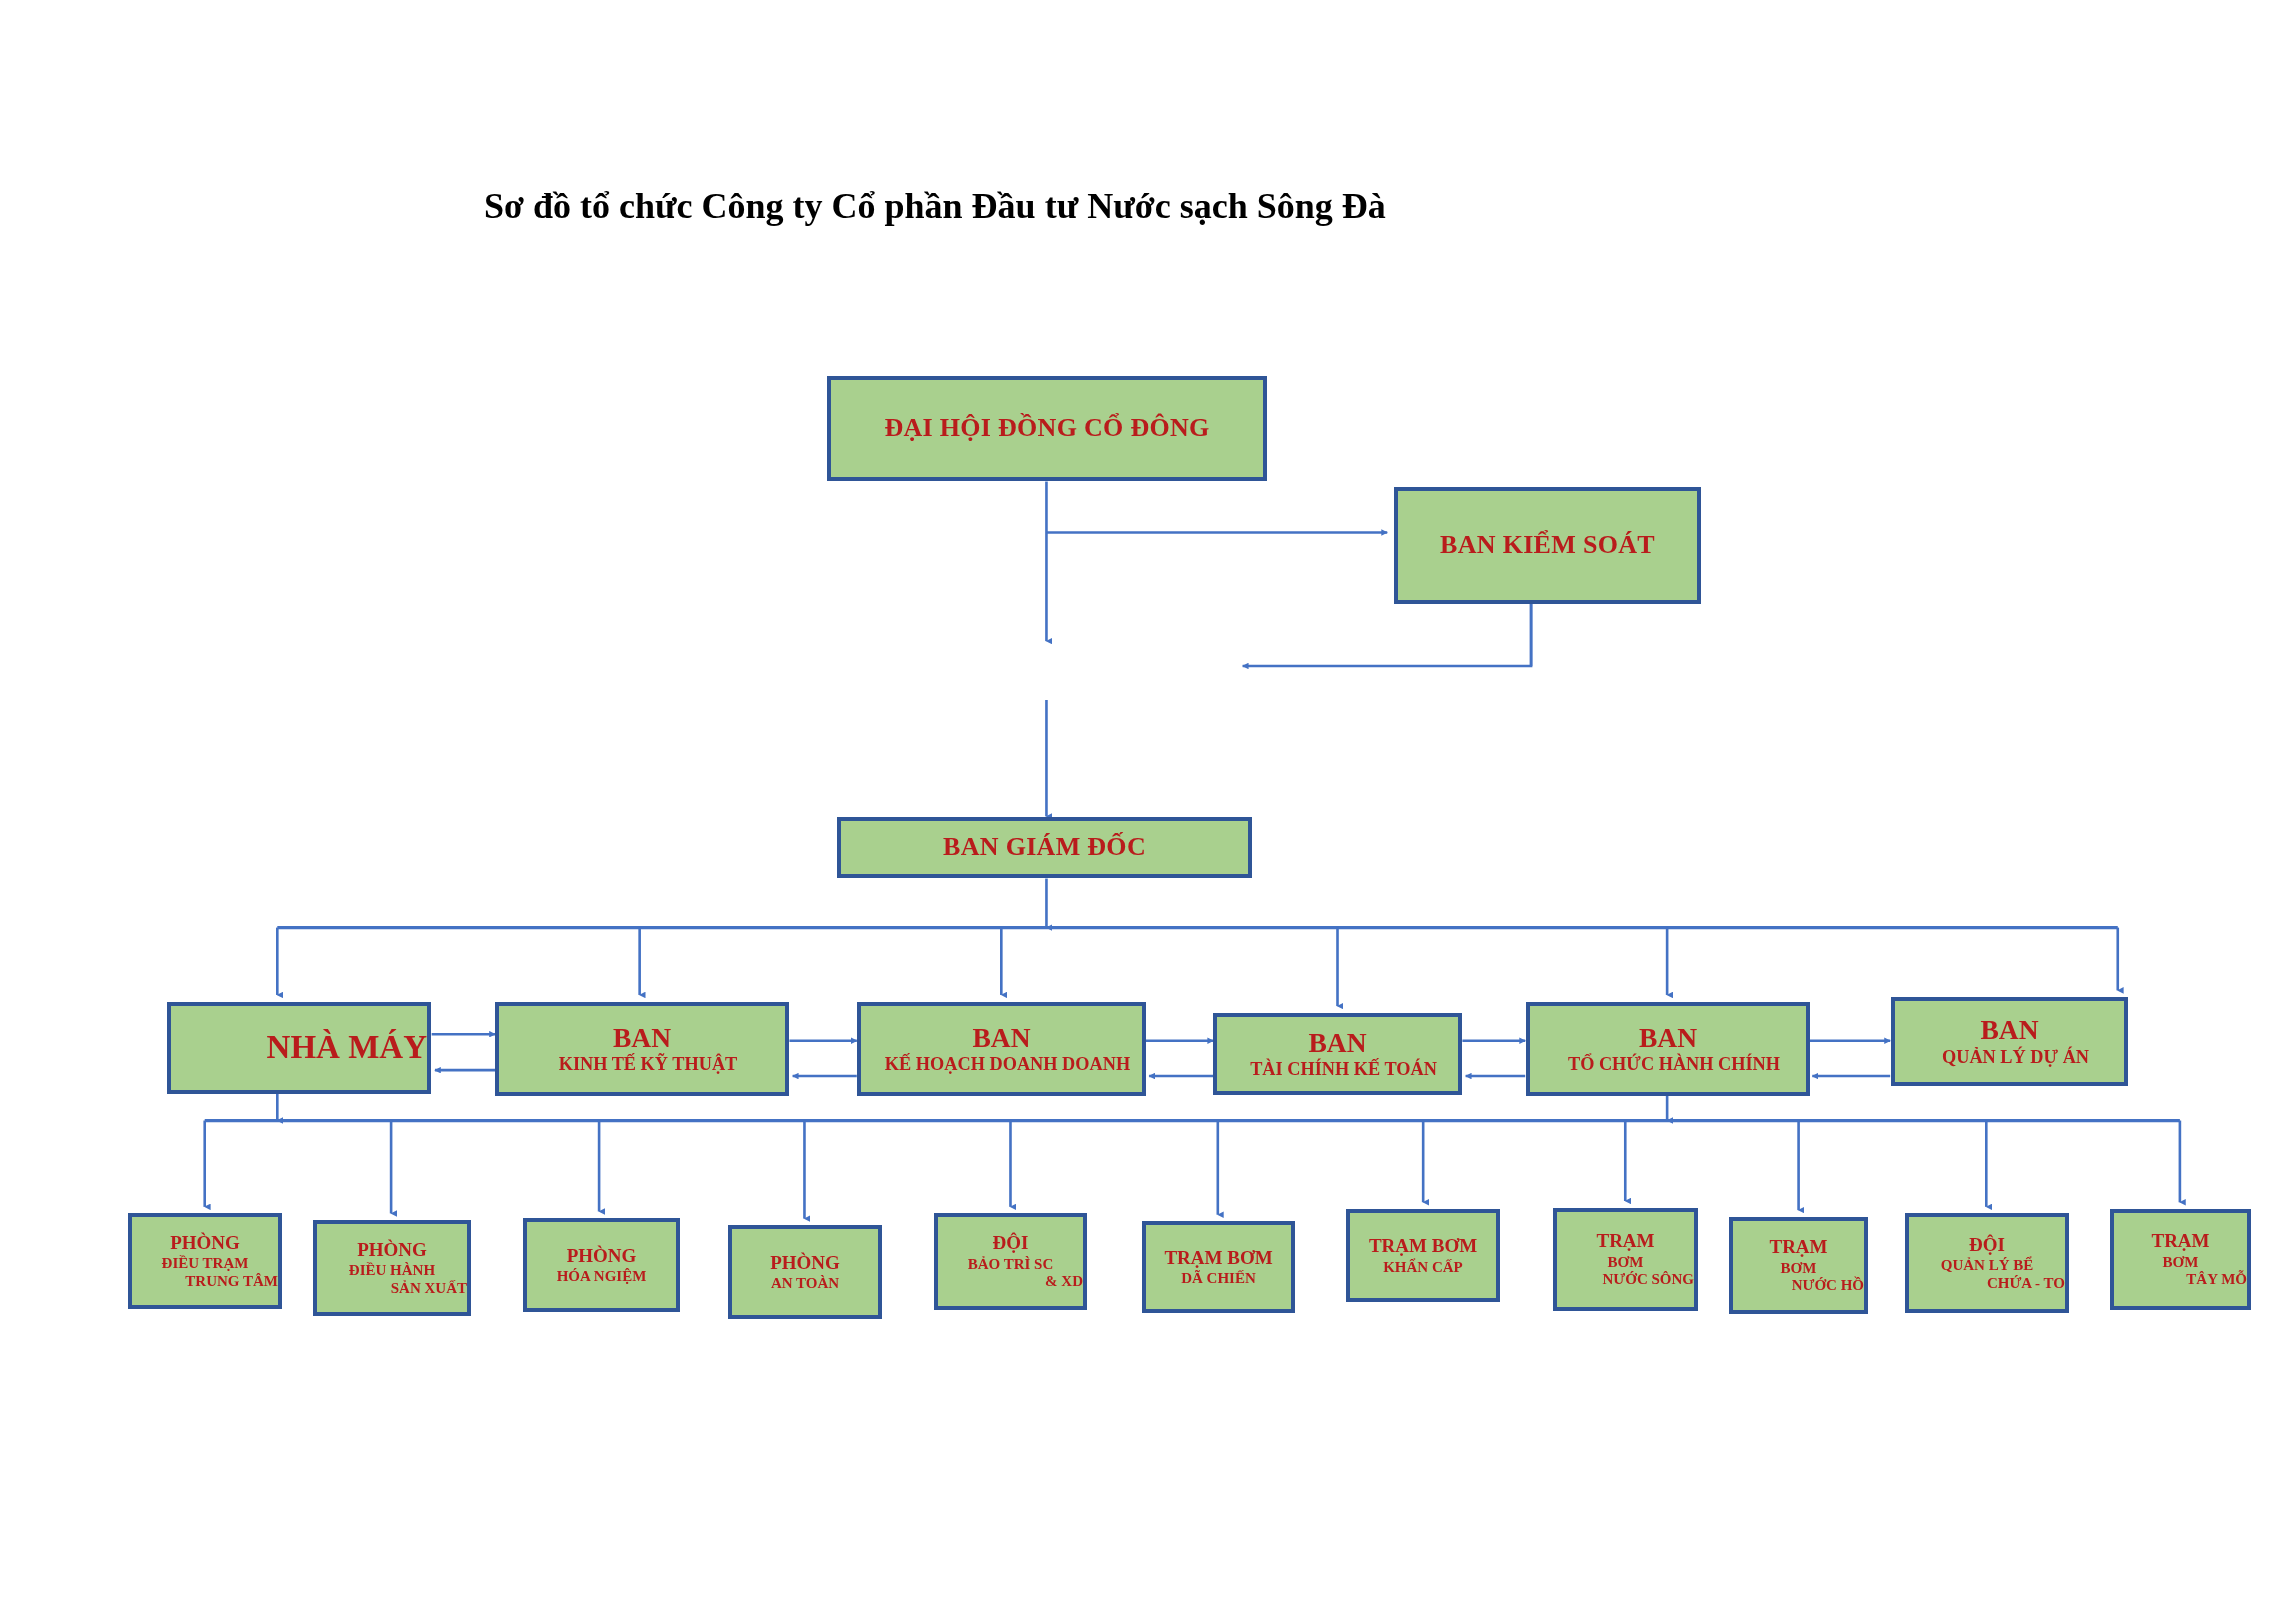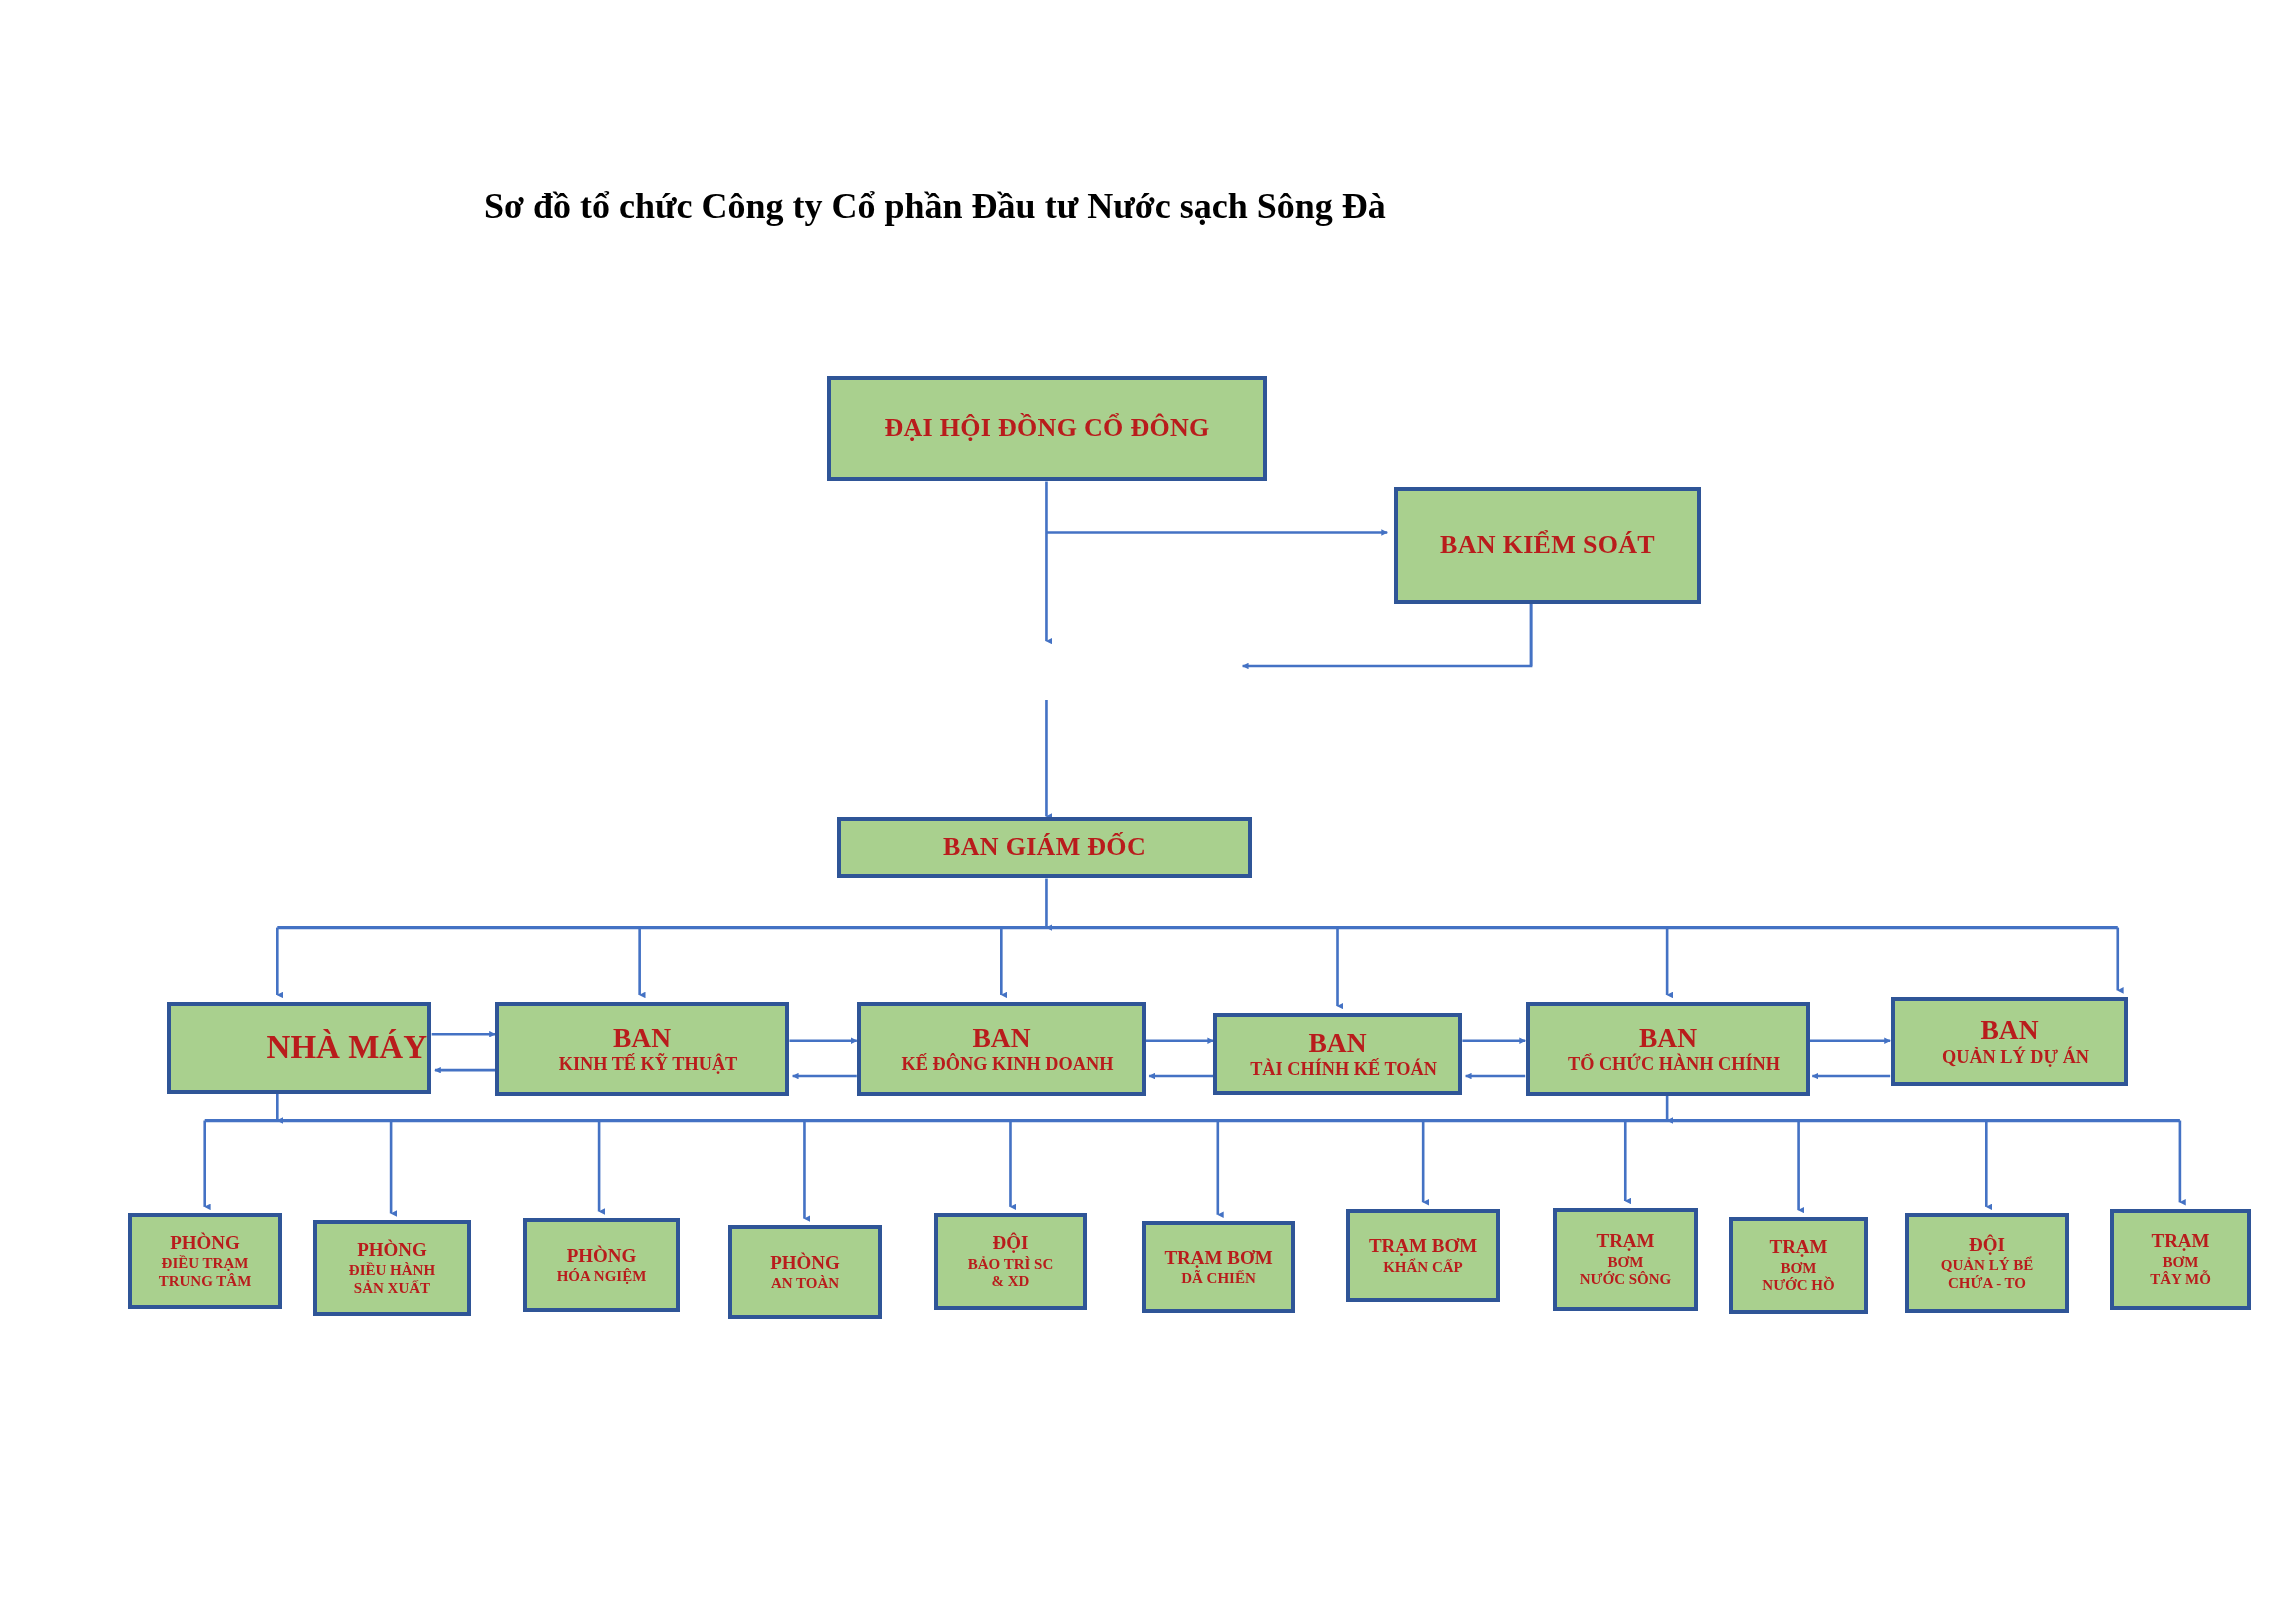--- a/index.html
+++ b/index.html
@@ -63,21 +63,21 @@
     font-size: 26px;
     letter-spacing: 0.3px;
   }
   
   .lvl-dep .ln-1 { font-size: 27.5px; }
   .lvl-dep .ln-2 { font-size: 18.3px; margin-top: 2.6px; margin-left: 12px; }
   .lvl-dep.single .ln-1 { font-size: 33px; text-align: right; }
   
   .lvl-leaf .ln-1 { font-size: 19px; }
   .lvl-leaf .ln-2 { font-size: 15px; margin-top: 2px; }
-  .lvl-leaf .ln-3 { font-size: 15px; margin-top: 1.3px; }
+  .lvl-leaf .ln-3 { font-size: 15px; margin-top: 1.3px; text-align: right; }
 </style>
 </head>
 <body>
 
 <div id="page">
 
   <div id="chart-title">Sơ đồ tổ chức Công ty Cổ phần Đầu tư Nước sạch Sông Đà</div>
 
   <svg id="svg-layer" viewBox="0 0 3509 2481">
     <defs>
@@ -168,21 +168,21 @@
     <span class="ln ln-1">NHÀ MÁY</span>
   </div>
 
   <div class="node lvl-dep" style="left:495px; top:1002px; width:294px; height:94px;">
     <span class="ln ln-1">BAN</span>
     <span class="ln ln-2">KINH TẾ  KỸ THUẬT</span>
   </div>
 
   <div class="node lvl-dep" style="left:857px; top:1002px; width:289px; height:94px;">
     <span class="ln ln-1">BAN</span>
-    <span class="ln ln-2">KẾ ĐÔNG KINH DOANH</span>
+    <span class="ln ln-2">KẾ HOẠCH DOANH DOANH</span>
   </div>
 
   <div class="node lvl-dep" style="left:1213px; top:1013px; width:249px; height:82px;">
     <span class="ln ln-1">BAN</span>
     <span class="ln ln-2">TÀI CHÍNH KẾ TOÁN</span>
   </div>
 
   <div class="node lvl-dep" style="left:1526px; top:1002px; width:284px; height:94px;">
     <span class="ln ln-1">BAN</span>
     <span class="ln ln-2">TỔ CHỨC HÀNH CHÍNH</span>

